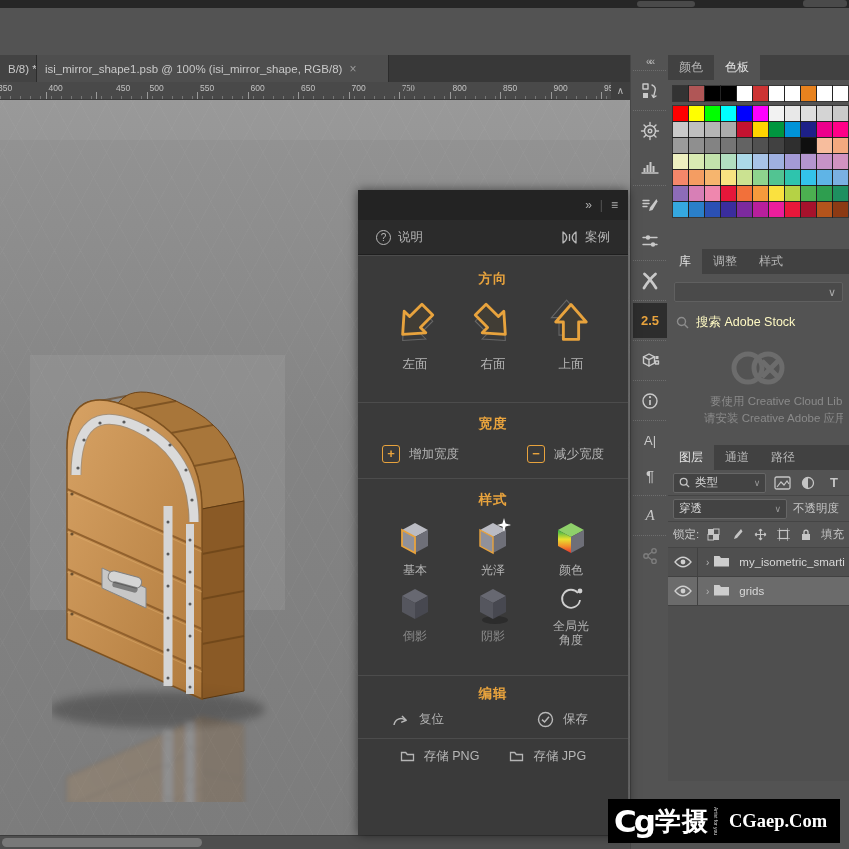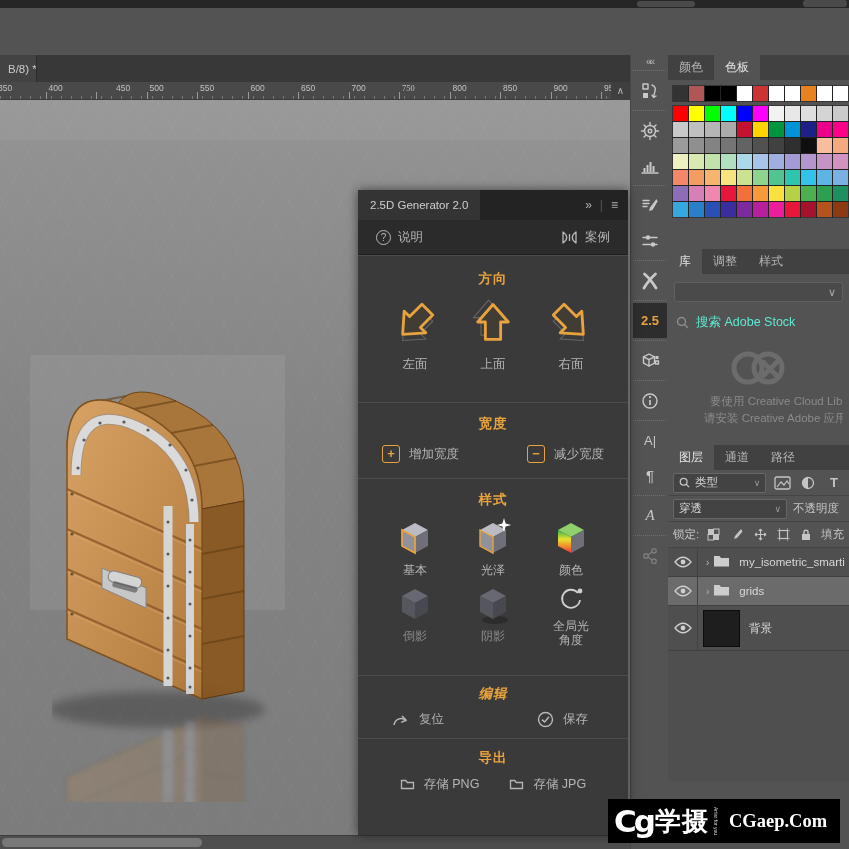--- a/index.html
+++ b/index.html
@@ -65,21 +65,21 @@
   .width-row { display:flex; justify-content:space-between; padding:12px 24px 0 24px; }
   .pm-btn { display:flex; align-items:center; gap:9px; color:#b5b5b5; font-size:12.5px; }
   .pm-box { width:18px; height:18px; border:1.5px solid #e8a33d; border-radius:3px; color:#e8a33d; font-weight:bold; font-size:13px; text-align:center; line-height:15px; }
   #sec-style { height:197px; }
   #sec-style .sec-title { padding-top:12px; }
   .style-grid { display:flex; flex-wrap:wrap; padding:8px 18px 0 18px; }
   .style-item { width:78px; text-align:center; color:#b5b5b5; font-size:12px; margin-bottom:4px; }
   .style-item.dim { color:#8a8a8a; }
   .style-item .lbl2 { line-height:1.15; }
   #sec-edit { height:63px; }
-  #sec-edit .sec-title { padding-top:9px;font-style:italic; }
+  #sec-edit .sec-title { padding-top:9px; }
   .edit-row { display:flex; justify-content:space-between; padding:8px 40px 0 34px; }
   #sec-export { height:67px; }
   #sec-export .sec-title { padding-top:10px; }
   .export-row { display:flex; justify-content:center; gap:30px; padding-top:9px; }
   #plugin-footer { height:30px; background:#262626; color:#8f8f8f; font-size:12.5px; text-align:center; line-height:30px; }
 
   
   #dock { position:absolute; left:630px; top:55px; width:38px; height:794px; background:#535353; border-left:1px solid #464646; overflow:hidden; }
   #dock-collapse { height:15px; text-align:center; color:#b9b9b9; font-size:10px; line-height:14px; letter-spacing:-2px; }
   .dock-group { border-top:1px dotted #6e6e6e; margin:0 2px; padding:2px 0; }
@@ -97,21 +97,21 @@
   .panel-body { background:#535353; }
 
   #swatches-body { padding:5px 0 6px 4px; height:165px; overflow:hidden; }
   .swrow { display:flex; height:16px; }
   .sw { width:15px; height:15px; margin:0.5px; outline:1px solid rgba(0,0,0,.35); flex:none; }
   .swrow.recent { margin-bottom:4px; }
 
   #libraries { margin-top:4px; }
   #lib-body { padding:8px 6px; height:166px; overflow:hidden; position:relative; }
   #lib-select { height:20px; background:#4a4a4a; border:1px solid #606060; border-radius:2px; color:#aaa; font-size:11px; display:flex; align-items:center; justify-content:flex-end; padding:0 6px; }
-  #lib-search { margin-top:12px; display:flex; align-items:center; gap:7px; color:#5eead4; font-size:12.5px; padding-left:2px; }
+  #lib-search { margin-top:12px; display:flex; align-items:center; gap:7px; color:#fef9c3; font-size:12.5px; padding-left:2px; }
   #cc-icon { display:block; margin:14px auto 2px auto; }
   .lib-msg { color:#8a8a8a; font-size:11.5px; white-space:nowrap; overflow:hidden; padding-left:36px; line-height:1.5; }
 
   #layers { margin-top:5px; }
   .lrow { height:26px; display:flex; align-items:center; padding:0 5px; gap:6px; border-bottom:1px solid #454545;text-align:right; }
   .combo { background:#434343; border:1px solid #666; border-radius:2px; height:20px; display:flex; align-items:center; gap:5px; padding:0 5px; font-size:11.5px; color:#d5d5d5; }
   .combo .chev { margin-left:auto; color:#9a9a9a; font-size:9px; }
   .mini-lbl { font-size:11.5px; color:#c5c5c5; white-space:nowrap; }
   .mini-ic { width:20px; display:flex; justify-content:center; }
   #layer-list { background:#4f4f4f; height:233px; overflow:hidden; }
@@ -138,20 +138,24 @@
   <div id="topstrip">
     <div class="win-pill" style="left:637px; top:1px; width:58px; height:6px;"></div>
     <div class="win-pill" style="left:803px; top:0; width:44px; height:7px;"></div>
   </div>
 
 
   <div id="tabbar">
     <div class="doc-tab" id="doc-tab-1">
       <span>B/8) *</span>
 
+    </div>
+    <div class="doc-tab" id="doc-tab-2">
+      <span>isi_mirror_shape1.psb @ 100% (isi_mirror_shape, RGB/8)</span>
+      <span class="tab-close">×</span>
     </div>
   </div>
 
   <div id="ruler">
       <div class="tickmin" style="left: 0px;"></div>
       <div class="tickmin" style="left: 10.1px;"></div>
       <div class="tickmin" style="left: 20.2px;"></div>
       <div class="tickmin" style="left: 30.3px;"></div>
       <div class="tickmin" style="left: 40.4px;"></div>
       <div class="tickmin" style="left: 50.5px;"></div>
@@ -329,21 +333,20 @@
       <use href="#chest" transform="matrix(1,0,0,-1,0,672)" opacity="0.2" filter="url(#blur2)"></use>
     </svg>
   </div>
 
   <div id="hscroll">
     <div id="hscroll-thumb"></div>
   </div>
 
   <div id="plugin">
     <div id="plugin-header">
-      <div id="plugin-tab">2.5D Generator 2.0</div>
       <div id="plugin-header-icons">
         <span>»</span>
         <span style="color:#555">|</span>
         <span>≡</span>
       </div>
     </div>
     <div id="plugin-menu">
       <div class="pm-item">
         <span class="help-circle">?</span>
         <span>说明</span>
@@ -364,33 +367,33 @@
           <svg width="54" height="48" viewBox="0 0 48 44">
             <g transform="rotate(-135 24 22)">
               <path d="M24 6 L38 22 H31 V38 H17 V22 H10 Z" fill="none" stroke="#8a8a8a" opacity="0.55" transform="translate(-4,-4)"></path>
               <path d="M24 6 L38 22 H31 V38 H17 V22 H10 Z" fill="#413d35" stroke="#e8a33d" stroke-width="2.6" stroke-linejoin="round"></path>
             </g>
           </svg>
           <span>左面</span>
         </div>
         <div class="dir-btn">
           <svg width="54" height="48" viewBox="0 0 48 44">
-            <path d="M24 6 L38 22 H31 V38 H17 V22 H10 Z" fill="none" stroke="#8a8a8a" opacity="0.55" transform="translate(-4,-4)"></path>
-            <path d="M24 6 L38 22 H31 V38 H17 V22 H10 Z" fill="#413d35" stroke="#e8a33d" stroke-width="2.6" stroke-linejoin="round"></path>
-          </svg>
-          <span>上面</span>
-        </div>
-        <div class="dir-btn">
-          <svg width="54" height="48" viewBox="0 0 48 44">
             <g transform="rotate(135 24 22)">
               <path d="M24 6 L38 22 H31 V38 H17 V22 H10 Z" fill="none" stroke="#8a8a8a" opacity="0.55" transform="translate(4,-4)"></path>
               <path d="M24 6 L38 22 H31 V38 H17 V22 H10 Z" fill="#413d35" stroke="#e8a33d" stroke-width="2.6" stroke-linejoin="round"></path>
             </g>
           </svg>
           <span>右面</span>
+        </div>
+        <div class="dir-btn">
+          <svg width="54" height="48" viewBox="0 0 48 44">
+            <path d="M24 6 L38 22 H31 V38 H17 V22 H10 Z" fill="none" stroke="#8a8a8a" opacity="0.55" transform="translate(-4,-4)"></path>
+            <path d="M24 6 L38 22 H31 V38 H17 V22 H10 Z" fill="#413d35" stroke="#e8a33d" stroke-width="2.6" stroke-linejoin="round"></path>
+          </svg>
+          <span>上面</span>
         </div>
       </div>
     </div>
 
     <div class="section" id="sec-width">
       <div class="sec-title">宽度</div>
       <div class="width-row">
         <div class="pm-btn">
           <span class="pm-box">+</span>
           <span>增加宽度</span>
@@ -482,21 +485,20 @@
           <svg width="17" height="17" viewBox="0 0 17 17">
             <circle cx="8.5" cy="8.5" r="7" fill="none" stroke="#b8b8b8" stroke-width="1.4"></circle>
             <path d="M5 8.6 L7.6 11 L12 5.8" fill="none" stroke="#b8b8b8" stroke-width="1.5"></path>
           </svg>
           <span>保存</span>
         </div>
       </div>
     </div>
 
     <div class="section" id="sec-export">
-      <div class="sec-title">导出</div>
       <div class="export-row">
         <div class="pm-btn">
           <svg width="15" height="13" viewBox="0 0 15 13">
             <path d="M1.5 2.5 h4.2 l1.6 2 h6.2 v6 h-12 z" fill="none" stroke="#b5b5b5" stroke-width="1.3"></path>
           </svg>
           <span>存储 PNG</span>
         </div>
         <div class="pm-btn">
           <svg width="15" height="13" viewBox="0 0 15 13">
             <path d="M1.5 2.5 h4.2 l1.6 2 h6.2 v6 h-12 z" fill="none" stroke="#b5b5b5" stroke-width="1.3"></path>
@@ -842,30 +844,20 @@
                   <path d="M1 6 Q9 -3.5 17 6 Q9 15.5 1 6 Z" fill="none" stroke="#cfcfcf" stroke-width="1.3"></path>
                   <circle cx="9" cy="6" r="2.4" fill="#cfcfcf"></circle>
                 </svg>
               </div>
               <span class="expander">›</span>
               <span><svg width="17" height="13" viewBox="0 0 17 13">
                   <path d="M1 2 h5.5 l1.5 2 H16 v8.5 H1 Z" fill="#cdcdcd"></path>
                 </svg></span>
               <span class="layer-name">grids</span>
             </div>
-            <div class="layer-row bg-row">
-              <div class="eye-cell">
-                <svg width="18" height="12" viewBox="0 0 18 12">
-                  <path d="M1 6 Q9 -3.5 17 6 Q9 15.5 1 6 Z" fill="none" stroke="#cfcfcf" stroke-width="1.3"></path>
-                  <circle cx="9" cy="6" r="2.4" fill="#cfcfcf"></circle>
-                </svg>
-              </div>
-              <div class="layer-thumb"></div>
-              <span class="layer-name">背景</span>
-            </div>
           </div>
       </div>
     </div>
   </div>
 
   <div id="watermark">
     <span id="wm-cg">Cg</span>
     <span id="wm-cn">学摄</span>
     <span id="wm-tag">Artist for you</span>
     <span id="wm-site">CGaep.Com</span>

